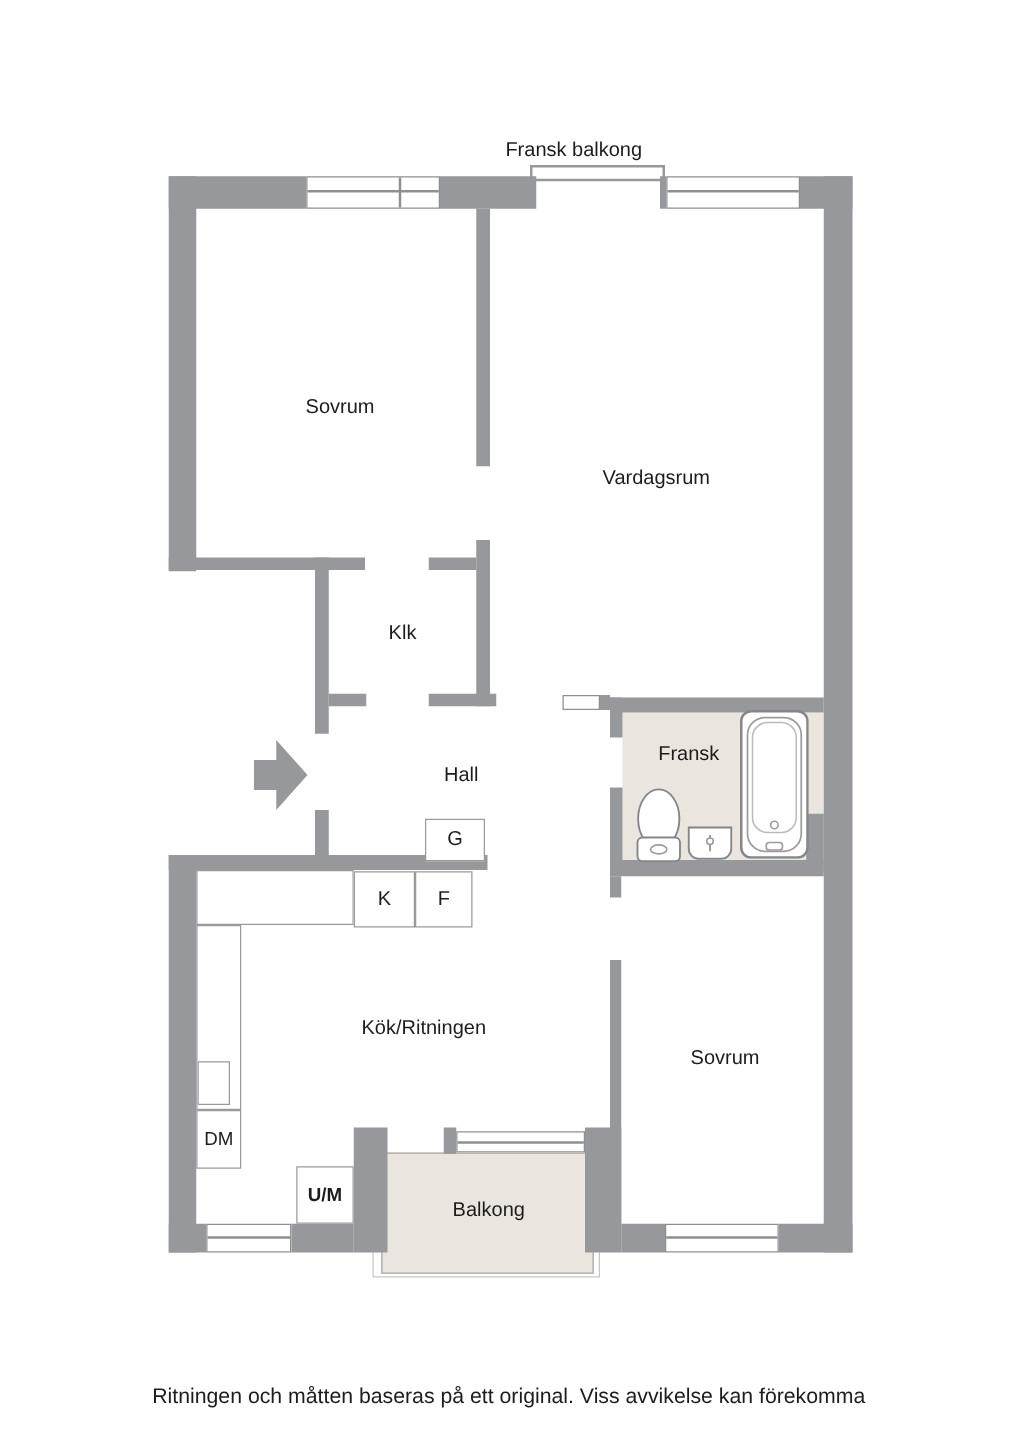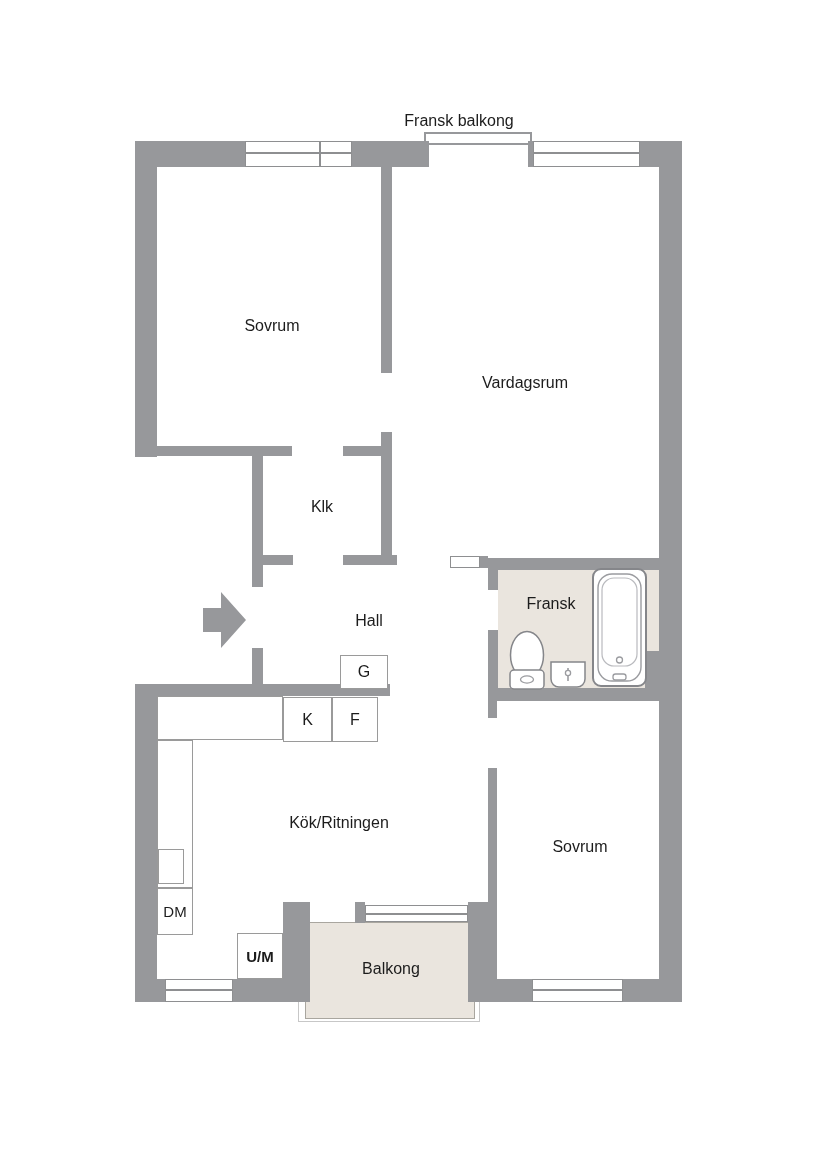--- a/index.html
+++ b/index.html
@@ -137,14 +137,15 @@
   <div class="room-label" style="left:459px;top:121px;">Fransk balkong</div>
   <div class="room-label" style="left:272px;top:326px;">Sovrum</div>
   <div class="room-label" style="left:525px;top:383px;">Vardagsrum</div>
   <div class="room-label" style="left:322px;top:507px;">Klk</div>
   <div class="room-label" style="left:369px;top:621px;">Hall</div>
   <div class="room-label" style="left:551px;top:604px;">Fransk</div>
   <div class="room-label" style="left:339px;top:823px;">Kök/Ritningen</div>
   <div class="room-label" style="left:580px;top:847px;">Sovrum</div>
   <div class="room-label" style="left:391px;top:969px;text-align:right;">Balkong</div>
 
+  <div class="disclaimer" style="top:1107px;">Ritningen och måtten baseras på ett original. Viss avvikelse kan förekomma</div>
 
 </div>
 
 </body></html>

